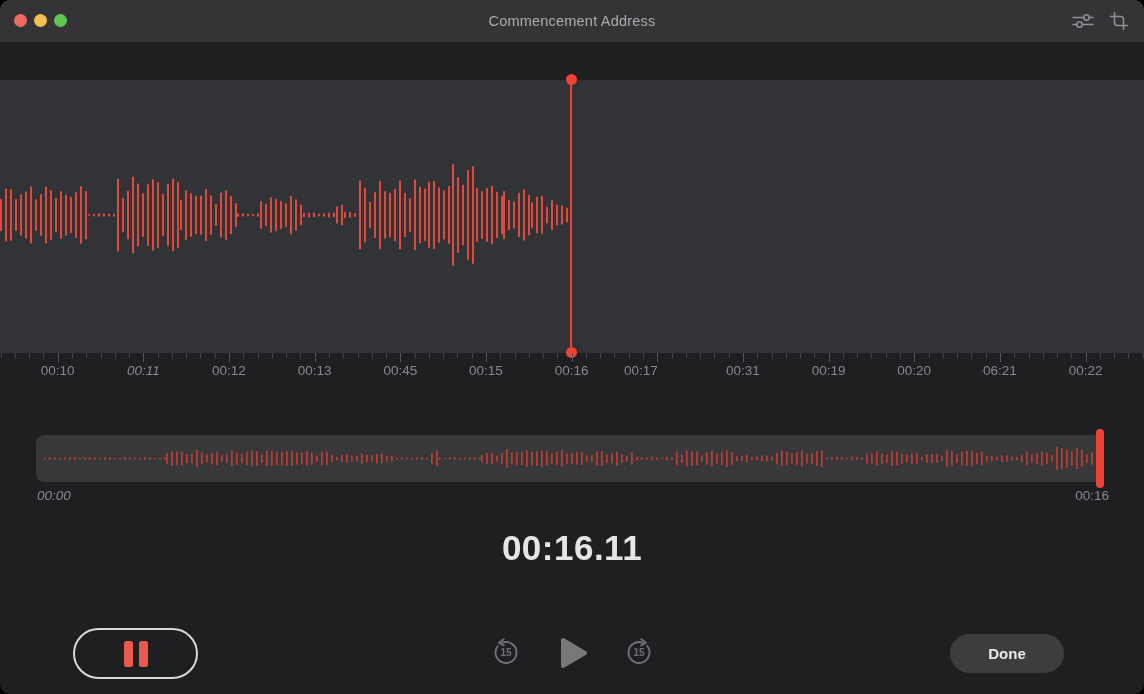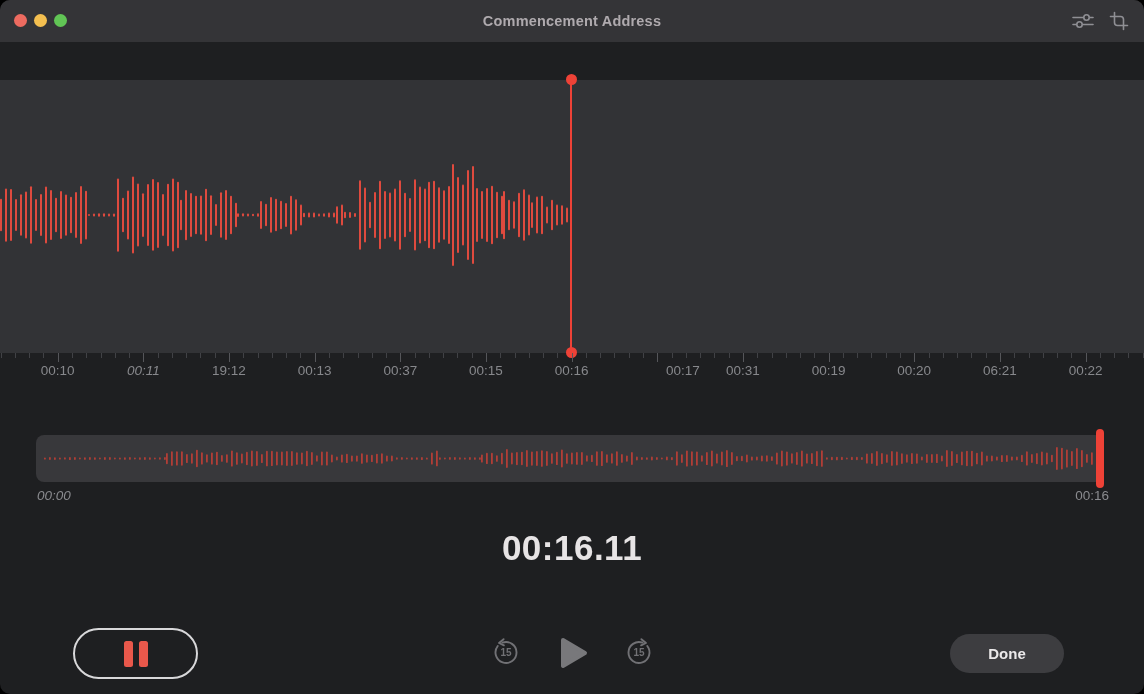--- a/index.html
+++ b/index.html
@@ -3,21 +3,21 @@
 <meta charset="utf-8">
 <style>
   html,body{margin:0;padding:0;background:#000;font-family:"Liberation Sans",sans-serif;}
   .window{position:relative;width:1144px;height:694px;background:#1e1f21;border-radius:10px;overflow:hidden;}
   
   .titlebar{position:absolute;left:0;top:0;width:1144px;height:42px;background:#343437;border-bottom:1px solid #121214;}
   .traffic{position:absolute;top:14px;width:13px;height:13px;border-radius:50%;}
   .t-close{left:14px;background:#ed6b60;}
   .t-min{left:34px;background:#f4bf50;}
   .t-zoom{left:54px;background:#61c555;}
-  .win-title{position:absolute;left:0;right:0;top:0;height:42px;line-height:42px;text-align:center;color:#afaaae;font-size:14.5px;font-weight:bold;letter-spacing:.2px;}
+  .win-title{position:absolute;left:0;right:0;top:0;height:42px;line-height:42px;text-align:center;color:#afaaae;font-size:14.5px;font-weight:normal;letter-spacing:.2px;}
   .tb-icon{position:absolute;top:10px;cursor:default;}
   .tb-adjust{left:1070px;}
   .tb-crop{left:1108px;}
   
   .top-strip{position:absolute;left:0;top:42px;width:1144px;height:38px;background:#1e1f21;}
   
   .wavearea{position:absolute;left:0;top:80px;width:1144px;height:273px;background:#323336;}
   .wave-main{position:absolute;left:0;top:0;}
   
   .playhead{position:absolute;left:560px;top:74px;width:22px;height:290px;}
@@ -289,26 +289,26 @@
       <div class="tick tick-minor" style="left: 1057px;"></div>
       <div class="tick tick-minor" style="left: 1071.3px;"></div>
       <div class="tick tick-major" style="left: 1085.6px;"></div>
       <div class="tick tick-minor" style="left: 1099.8px;"></div>
       <div class="tick tick-minor" style="left: 1114.1px;"></div>
       <div class="tick tick-minor" style="left: 1128.4px;"></div>
       <div class="tick tick-minor" style="left: 1142.7px;"></div>
       <div class="ruler-label" style="left: -28px;">00:09</div>
       <div class="ruler-label" style="left: 57.6px;">00:10</div>
       <div class="ruler-label" style="left: 143.3px; font-style: italic;">00:11</div>
-      <div class="ruler-label" style="left: 229px;">19:12</div>
+      <div class="ruler-label" style="left: 229px;">00:12</div>
       <div class="ruler-label" style="left: 314.6px;">00:13</div>
-      <div class="ruler-label" style="left: 400.3px;">00:37</div>
+      <div class="ruler-label" style="left: 400.3px;">00:45</div>
       <div class="ruler-label" style="left: 485.9px;">00:15</div>
       <div class="ruler-label" style="left: 571.6px;">00:16</div>
-      <div class="ruler-label" style="left: 683px;">00:17</div>
+      <div class="ruler-label" style="left: 641px;">00:17</div>
       <div class="ruler-label" style="left: 742.9px;">00:31</div>
       <div class="ruler-label" style="left: 828.6px;">00:19</div>
       <div class="ruler-label" style="left: 914.2px;">00:20</div>
       <div class="ruler-label" style="left: 999.9px;">06:21</div>
       <div class="ruler-label" style="left: 1085.6px;">00:22</div>
     </div>
 
   <div class="overview">
     <svg id="wave-overview" class="wave-overview" width="1067" height="47">
         <rect x="8.0" y="22.4" width="1.8" height="2.2" rx="0.9" fill="#b23e36"></rect>

